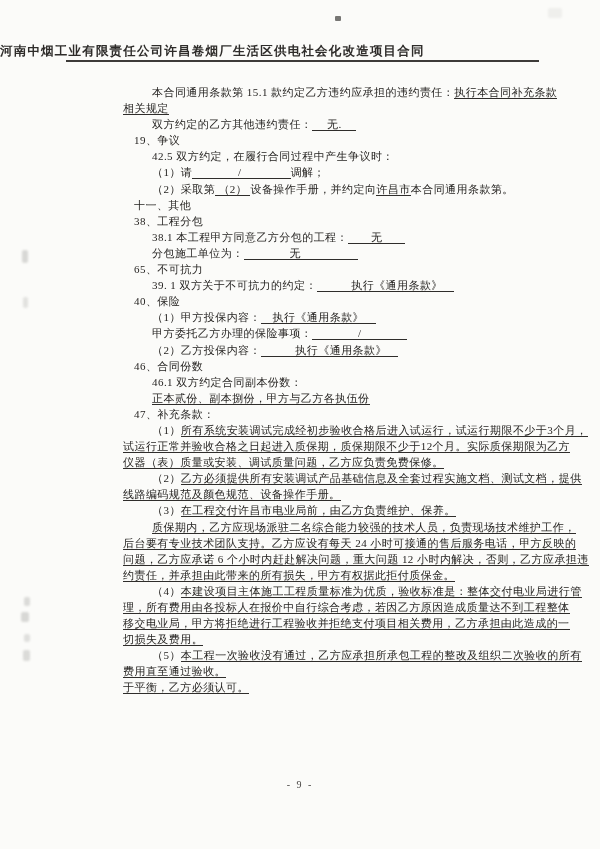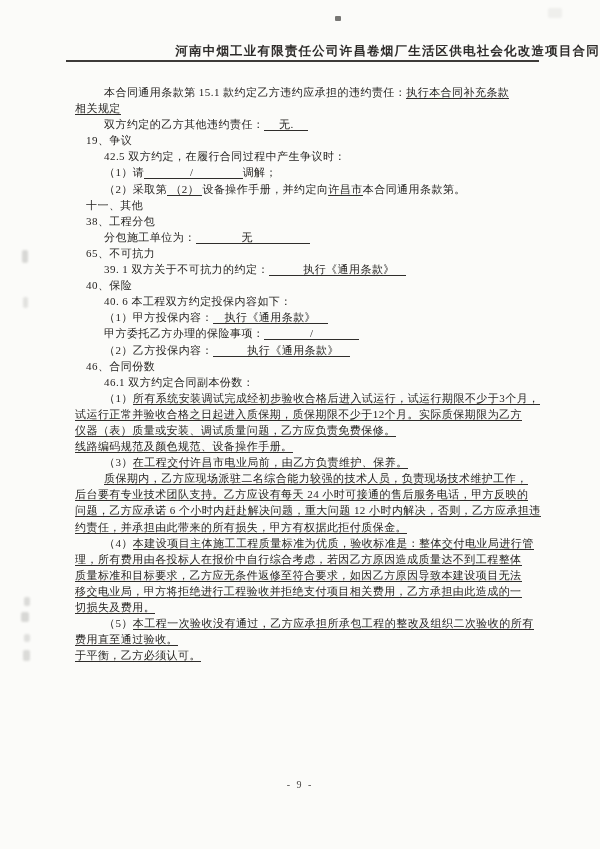--- a/index.html
+++ b/index.html
@@ -3,32 +3,32 @@
 <meta charset="utf-8">
 <style>
   html,body{margin:0;padding:0;}
   body{
     width:600px;height:849px;position:relative;overflow:hidden;
     background:#f6f6f4;
     font-family:"Liberation Serif","DejaVu Serif",serif;
   }
   .page{position:absolute;inset:0;background:#fbfbf9;}
   .header-title{
-    position:absolute;top:43px;left:0;right:0;text-align:right;
+    position:absolute;top:43px;left:0;right:0;text-align:left;
     font-size:12.5px;font-weight:bold;color:#2e2c2a;letter-spacing:1.2px;
   }
   .header-rule{
     position:absolute;top:60px;left:66px;width:473px;height:2px;
     background:#3d3b39;
   }
   .body-text{
     position:absolute;top:84px;left:75px;width:470px;
     font-size:11px;color:#262422;letter-spacing:0.45px;
   }
-  .line{height:16.1px;line-height:16.1px;white-space:pre;overflow:visible;}
+  .line{height:16.1px;line-height:16.1px;white-space:pre;overflow:visible;margin-left:48px;}
   .ind1{padding-left:11px;}
   .ind2{padding-left:29px;}
   .seg{display:inline;}
   .u{border-bottom:1px solid #2f2d2b;padding-bottom:0px;}
   .page-number{
     position:absolute;top:779px;left:0;right:0;text-align:center;
     font-size:10px;color:#4a4846;letter-spacing:2px;
   }
   .artifact{position:absolute;background:#8a8a86;border-radius:2px;filter:blur(1px);}
   .a-spot{position:absolute;left:335px;top:16px;width:6px;height:5px;background:#4c4a48;opacity:.75;border-radius:1px;filter:blur(.3px);}
@@ -52,42 +52,44 @@
   <div class="body-text" id="body-text">
       <div class="line ind2"><span class="seg">本合同通用条款第 15.1 款约定乙方违约应承担的违约责任：</span><span class="seg u">执行本合同补充条款</span></div>
       <div class="line"><span class="seg u">相关规定</span></div>
       <div class="line ind2"><span class="seg">双方约定的乙方其他违约责任：</span><span class="seg u">　 无. 　</span></div>
       <div class="line ind1"><span class="seg">19、争议</span></div>
       <div class="line ind2"><span class="seg">42.5 双方约定，在履行合同过程中产生争议时：</span></div>
       <div class="line ind2"><span class="seg">（1）请</span><span class="seg u">　　　　/　　　　 </span><span class="seg">调解；</span></div>
       <div class="line ind2"><span class="seg">（2）采取第</span><span class="seg u"> （2） </span><span class="seg">设备操作手册，并约定向</span><span class="seg u">许昌市</span><span class="seg">本合同通用条款第。</span></div>
       <div class="line ind1"><span class="seg">十一、其他</span></div>
       <div class="line ind1"><span class="seg">38、工程分包</span></div>
+      <div class="line ind2"><span class="seg">38.1 本工程甲方同意乙方分包的工程：</span><span class="seg u">　　无　　</span></div>
       <div class="line ind2"><span class="seg">分包施工单位为：</span><span class="seg u">　　　　无　　　　　</span></div>
       <div class="line ind1"><span class="seg">65、不可抗力</span></div>
       <div class="line ind2"><span class="seg">39. 1 双方关于不可抗力的约定：</span><span class="seg u">　　　执行《通用条款》　</span></div>
       <div class="line ind1"><span class="seg">40、保险</span></div>
-      <div class="line ind2"><span class="seg">40. 6 本工程双方约定投保内容如下：</span></div>
       <div class="line ind2"><span class="seg">（1）甲方投保内容：</span><span class="seg u">　执行《通用条款》　</span></div>
       <div class="line ind2"><span class="seg">甲方委托乙方办理的保险事项：</span><span class="seg u">　　　　/　　　　</span></div>
       <div class="line ind2"><span class="seg">（2）乙方投保内容：</span><span class="seg u">　　　执行《通用条款》　</span></div>
       <div class="line ind1"><span class="seg">46、合同份数</span></div>
       <div class="line ind2"><span class="seg">46.1 双方约定合同副本份数：</span></div>
+      <div class="line ind2"><span class="seg u">正本贰份、副本捌份，甲方与乙方各执伍份</span></div>
+      <div class="line ind1"><span class="seg">47、补充条款：</span></div>
       <div class="line ind2"><span class="seg">（1）</span><span class="seg u">所有系统安装调试完成经初步验收合格后进入试运行，试运行期限不少于3个月，</span></div>
       <div class="line"><span class="seg u">试运行正常并验收合格之日起进入质保期，质保期限不少于12个月。实际质保期限为乙方</span></div>
       <div class="line"><span class="seg u">仪器（表）质量或安装、调试质量问题，乙方应负责免费保修。</span></div>
+      <div class="line ind2"><span class="seg">（2）</span><span class="seg u">乙方必须提供所有安装调试产品基础信息及全套过程实施文档、测试文档，提供</span></div>
       <div class="line"><span class="seg u">线路编码规范及颜色规范、设备操作手册。</span></div>
       <div class="line ind2"><span class="seg">（3）</span><span class="seg u">在工程交付许昌市电业局前，由乙方负责维护、保养。</span></div>
       <div class="line ind2"><span class="seg u">质保期内，乙方应现场派驻二名综合能力较强的技术人员，负责现场技术维护工作，</span></div>
       <div class="line"><span class="seg u">后台要有专业技术团队支持。乙方应设有每天 24 小时可接通的售后服务电话，甲方反映的</span></div>
       <div class="line"><span class="seg u">问题，乙方应承诺 6 个小时内赶赴解决问题，重大问题 12 小时内解决，否则，乙方应承担违</span></div>
       <div class="line"><span class="seg u">约责任，并承担由此带来的所有损失，甲方有权据此拒付质保金。</span></div>
       <div class="line ind2"><span class="seg">（4）</span><span class="seg u">本建设项目主体施工工程质量标准为优质，验收标准是：整体交付电业局进行管</span></div>
       <div class="line"><span class="seg u">理，所有费用由各投标人在报价中自行综合考虑，若因乙方原因造成质量达不到工程整体</span></div>
-      <div class="line"><span class="seg u">质量标准和目标要求，乙方应无条件返修至符合要求，如因乙方原因导致本建设项目无法</span></div>
       <div class="line"><span class="seg u">移交电业局，甲方将拒绝进行工程验收并拒绝支付项目相关费用，乙方承担由此造成的一</span></div>
       <div class="line"><span class="seg u">切损失及费用。</span></div>
       <div class="line ind2"><span class="seg">（5）</span><span class="seg u">本工程一次验收没有通过，乙方应承担所承包工程的整改及组织二次验收的所有</span></div>
       <div class="line"><span class="seg u">费用直至通过验收。</span></div>
       <div class="line"><span class="seg u">于平衡，乙方必须认可。</span></div>
     </div>
 
   <div class="page-number">- 9 -</div>
 
   <div class="a-spot"></div>

